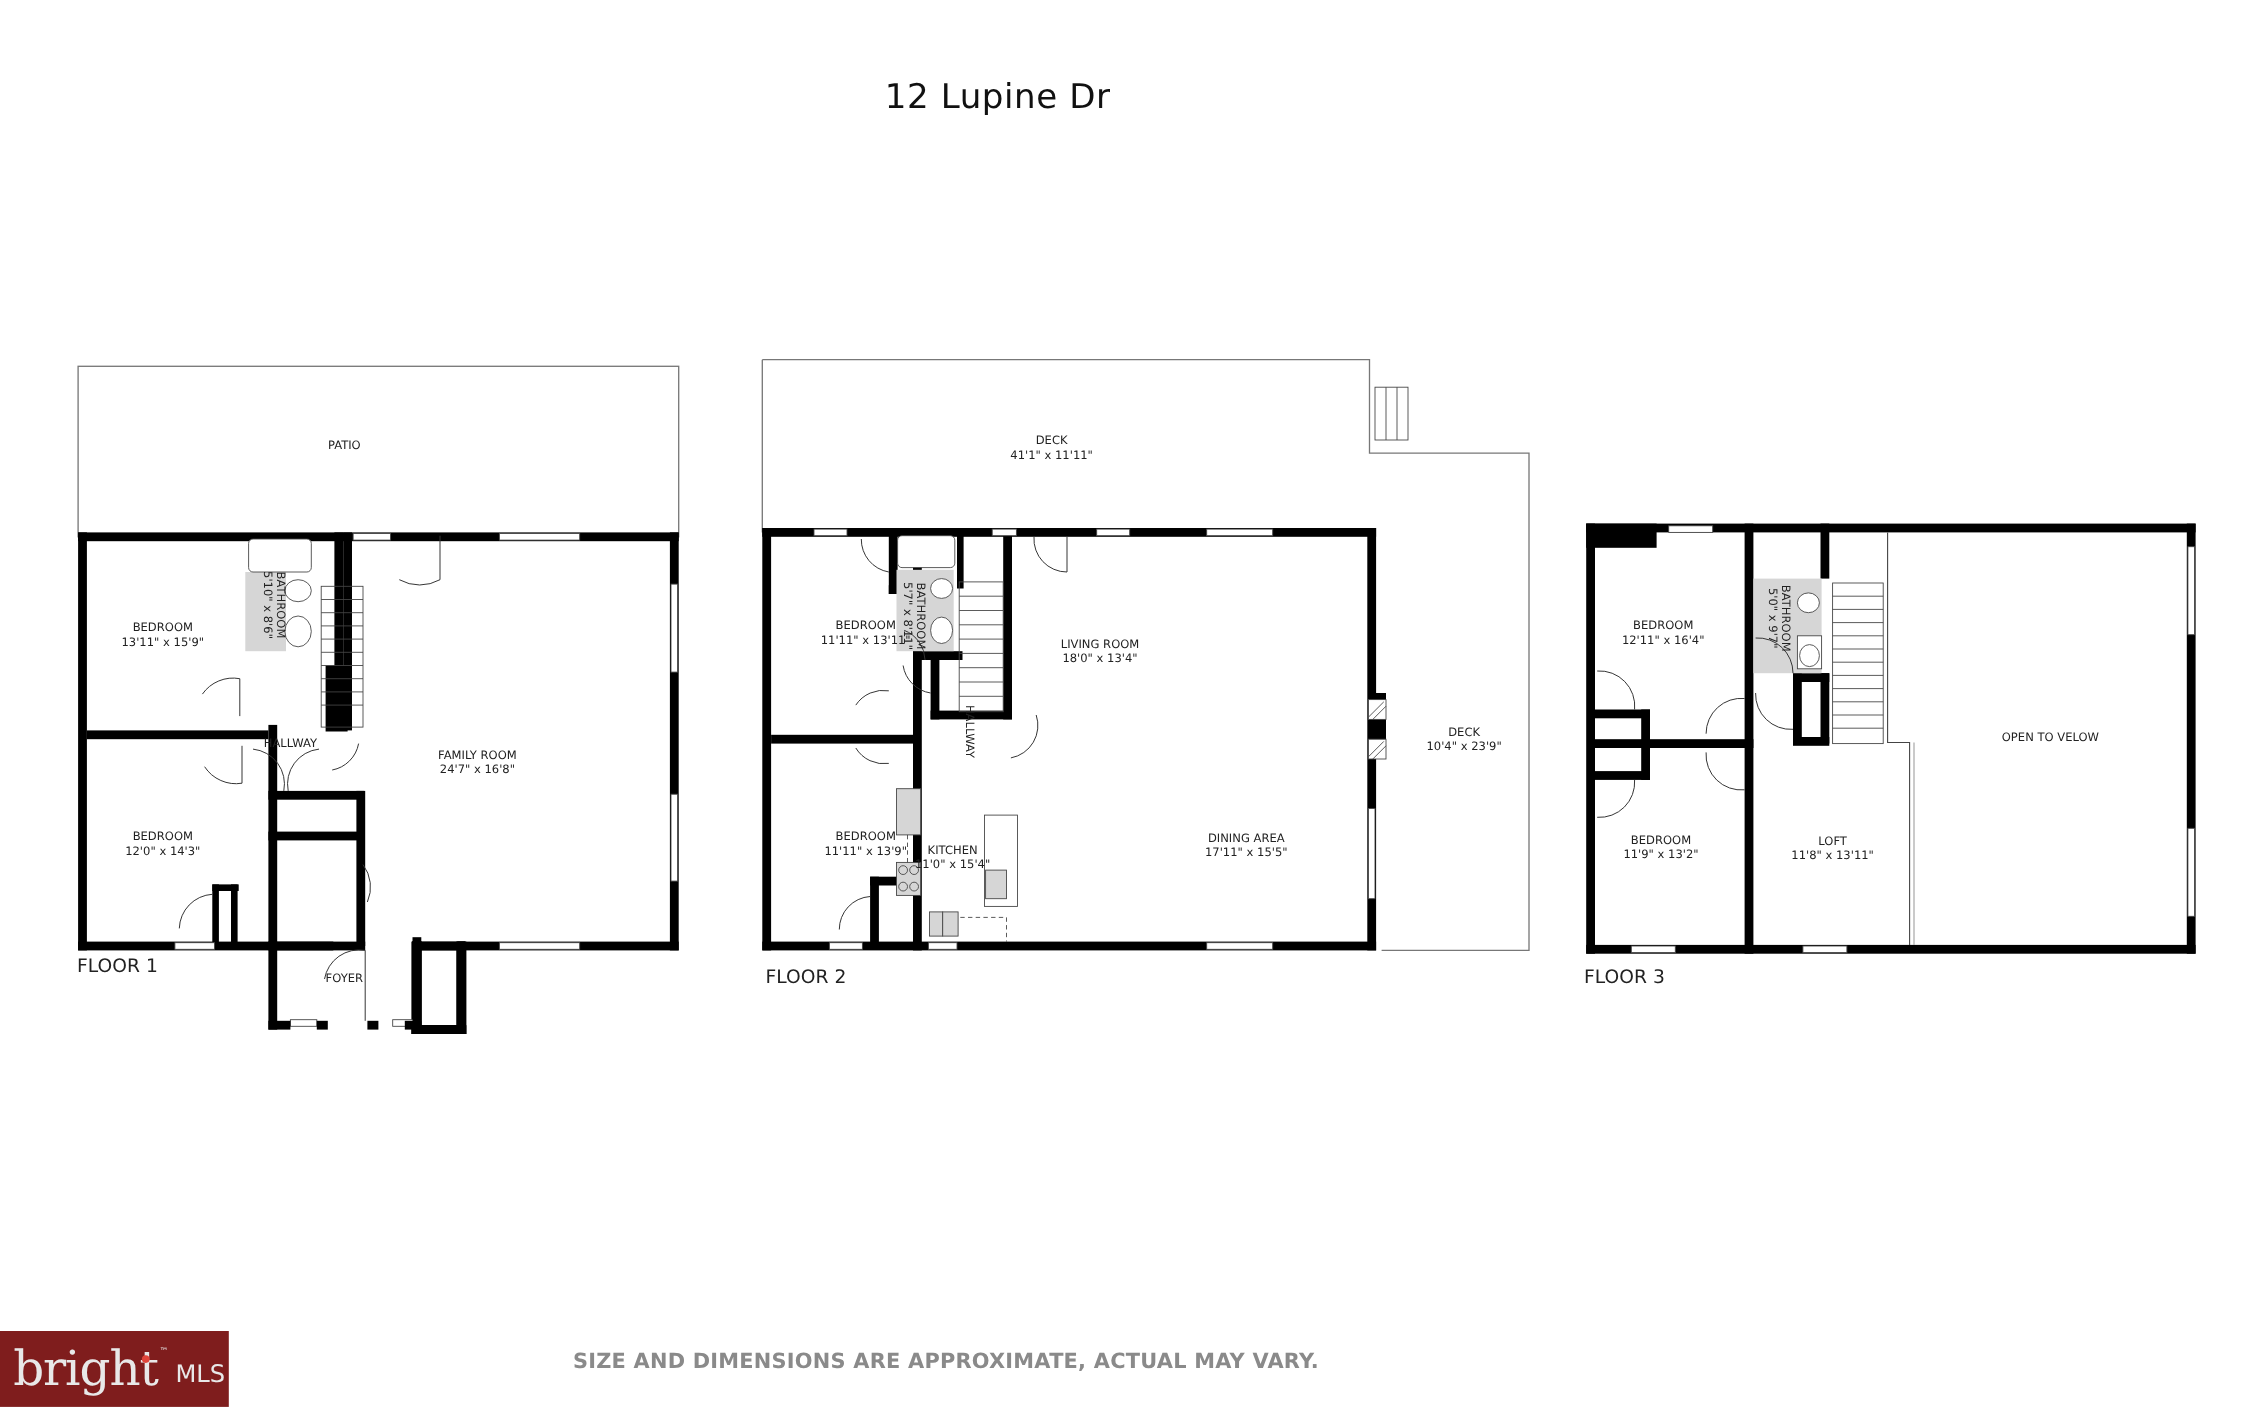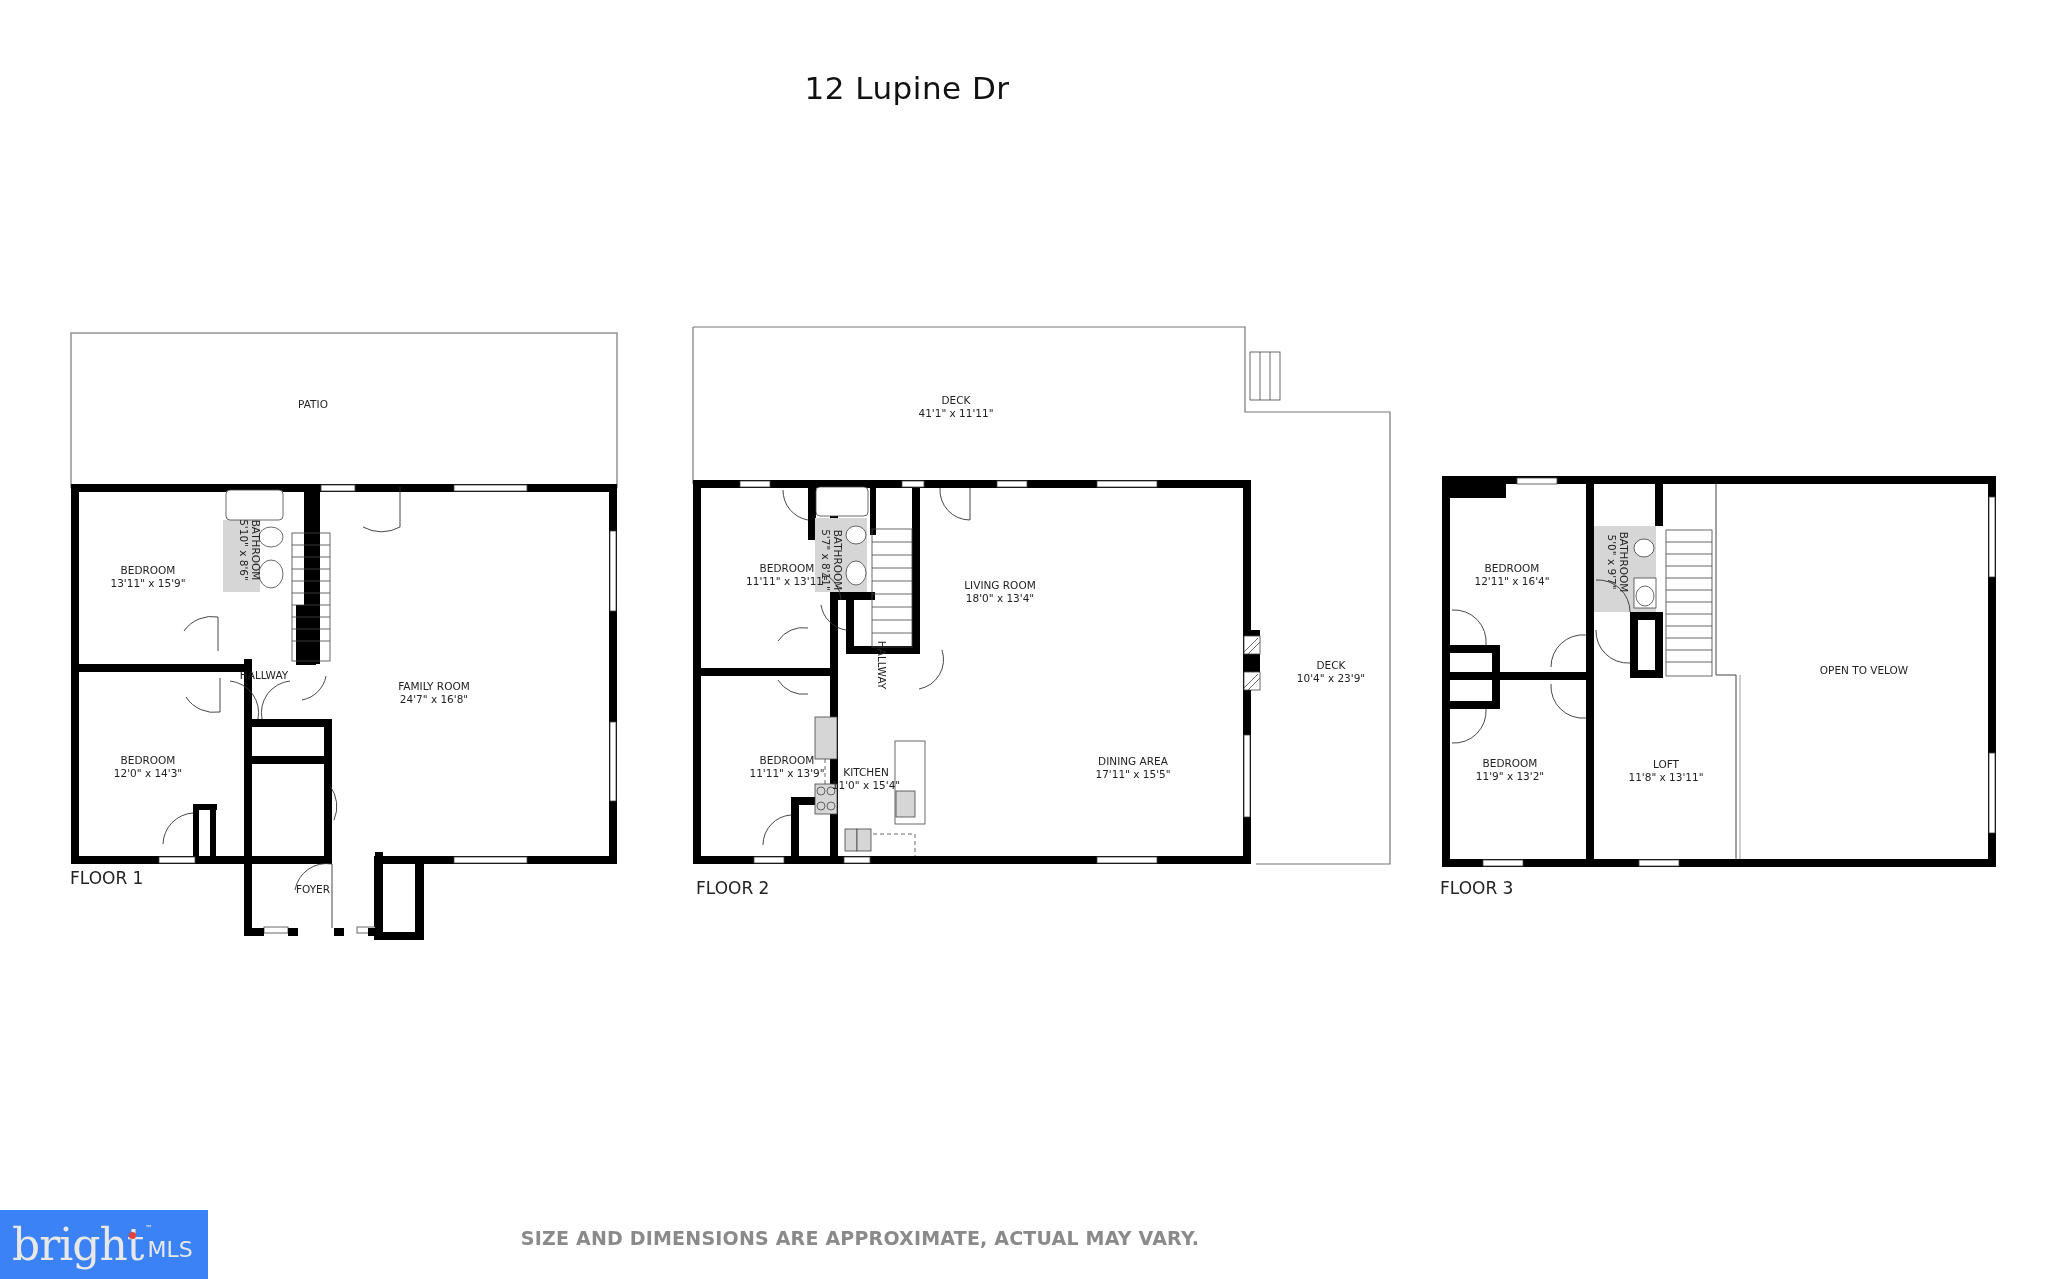--- a/index.html
+++ b/index.html
@@ -2,24 +2,24 @@
 <html><head>
   <meta charset="utf-8">
   <style>
     html, body { margin: 0; padding: 0; background: #ffffff; }
     body { width: 2048px; height: 1279px; position: relative; overflow: hidden; font-family: "DejaVu Sans", sans-serif; }
     .title { position: absolute; left: 0; width: 1814px; top: 70px; text-align: center; font-size: 31px; color: #111; font-family: "DejaVu Sans", sans-serif; letter-spacing: 0.5px; }
     svg.plan { position: absolute; left: 0; top: 0; }
     .room-label { font-family: "DejaVu Sans", sans-serif; font-size: 10.5px; fill: #222; text-anchor: middle; }
     .floor-label { font-family: "DejaVu Sans", sans-serif; font-size: 17px; fill: #222; }
     .disclaimer { position: absolute; left: 0; width: 1720px; top: 1227px; text-align: center; font-family: "DejaVu Sans", sans-serif; font-weight: bold; font-size: 19px; color: #8a8a8a; letter-spacing: 0.2px; }
-    .logo { position: absolute; left: 0; top: 1210px; width: 208px; height: 69px; background: #3b82f6; display: flex; align-items: center; padding-left: 12px; box-sizing: border-box; }
+    .logo { position: absolute; left: 0; top: 1210px; width: 208px; height: 69px; background: #7f1d1d; display: flex; align-items: center; padding-left: 12px; box-sizing: border-box; }
     .logo-bright { font-family: "DejaVu Serif", serif; font-size: 44px; color: #e8e8e8; letter-spacing: -1px; line-height: 1; position: relative; }
     .logo-dot { position: absolute; width: 7px; height: 7px; background: #e0443a; border-radius: 50%; top: 9px; right: 7px; }
-    .logo-mls { font-family: "DejaVu Sans", sans-serif; font-size: 22px; color: #e8e8e8; margin-left: 4px; margin-top: 10px; }
+    .logo-mls { font-family: "DejaVu Sans", sans-serif; font-size: 22px; color: #e8e8e8; margin-left: 16px; margin-top: 10px; }
     .logo-tm { font-family: "DejaVu Sans", sans-serif; font-size: 8px; color: #e8e8e8; position: absolute; top: 14px; left: 145px; }
   </style>
 </head>
 <body>
 
 <div class="title">12 Lupine Dr</div>
 
 <svg class="plan" width="2048" height="1279" viewBox="0 0 2048 1279">
 
   <g>

